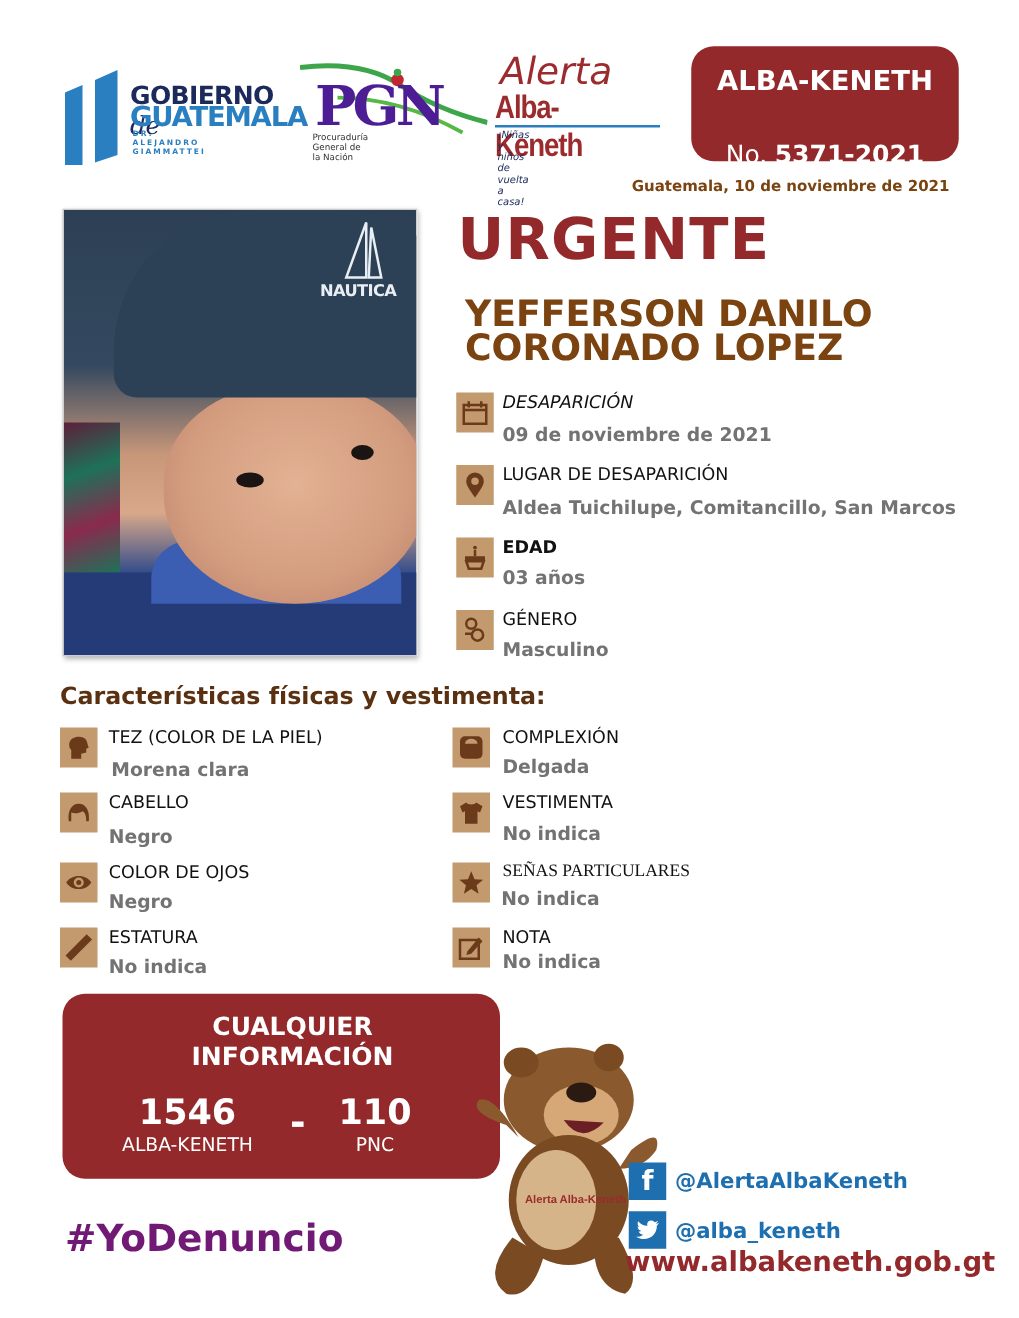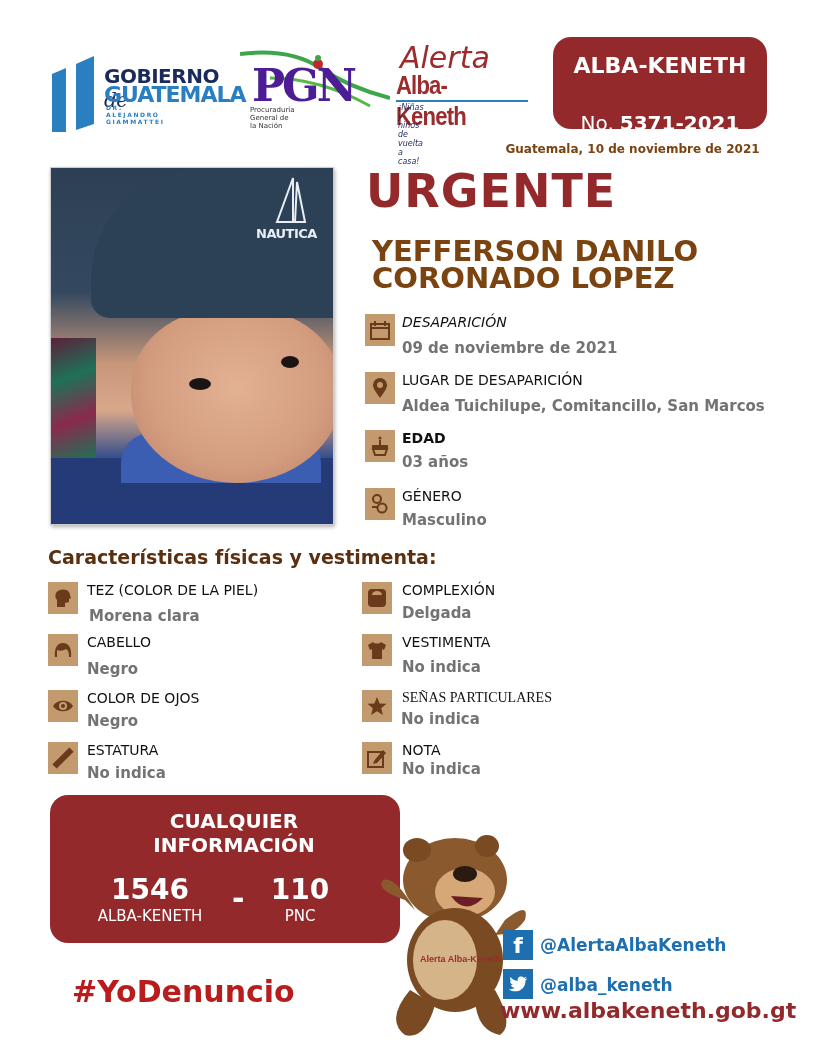--- a/index.html
+++ b/index.html
@@ -54,21 +54,21 @@
   .section-title { left: 48px; top: 546px; font: bold 19px "DejaVu Sans", sans-serif; color: #5a3010; }
 
   
   .contact { left: 50px; top: 795px; width: 350px; height: 148px; background: #93292b; border-radius: 18px; color: #fff; }
   .contact-l1 { position: absolute; left: 0; width: 330px; text-align: center; top: 14px; font: bold 20px "DejaVu Sans", sans-serif; padding-left: 38px; }
   .contact-l2 { position: absolute; left: 0; width: 330px; text-align: center; top: 40px; font: bold 20px "DejaVu Sans", sans-serif; }
   .num { position: absolute; font: bold 28px "DejaVu Sans", sans-serif; text-align: center; }
   .numlbl { position: absolute; font: 15px "DejaVu Sans", sans-serif; text-align: center; }
   .dash { position: absolute; left: 182px; top: 86px; font: bold 30px "DejaVu Sans", sans-serif; }
 
-  .hashtag { left: 72px; top: 974px; font: bold 30px "DejaVu Sans", sans-serif; color: #b91c1c; }
+  .hashtag { left: 52px; top: 974px; font: bold 30px "DejaVu Sans", sans-serif; color: #701a75; }
 
   .social-ico { width: 30px; height: 30px; background: #1e6fb0; color: #fff; display: flex; align-items: center; justify-content: center; font: bold 22px "DejaVu Sans", sans-serif; }
   .social-txt { font: bold 17px "DejaVu Sans", sans-serif; color: #1e6fb0; text-align: right; }
   .website { left: 500px; top: 998px; font: bold 22px "DejaVu Sans", sans-serif; color: #93292b; }
 </style>
 </head>
 <body>
 
 <div class="abs">
   <svg class="abs gob-bars" viewBox="0 0 44 80">

